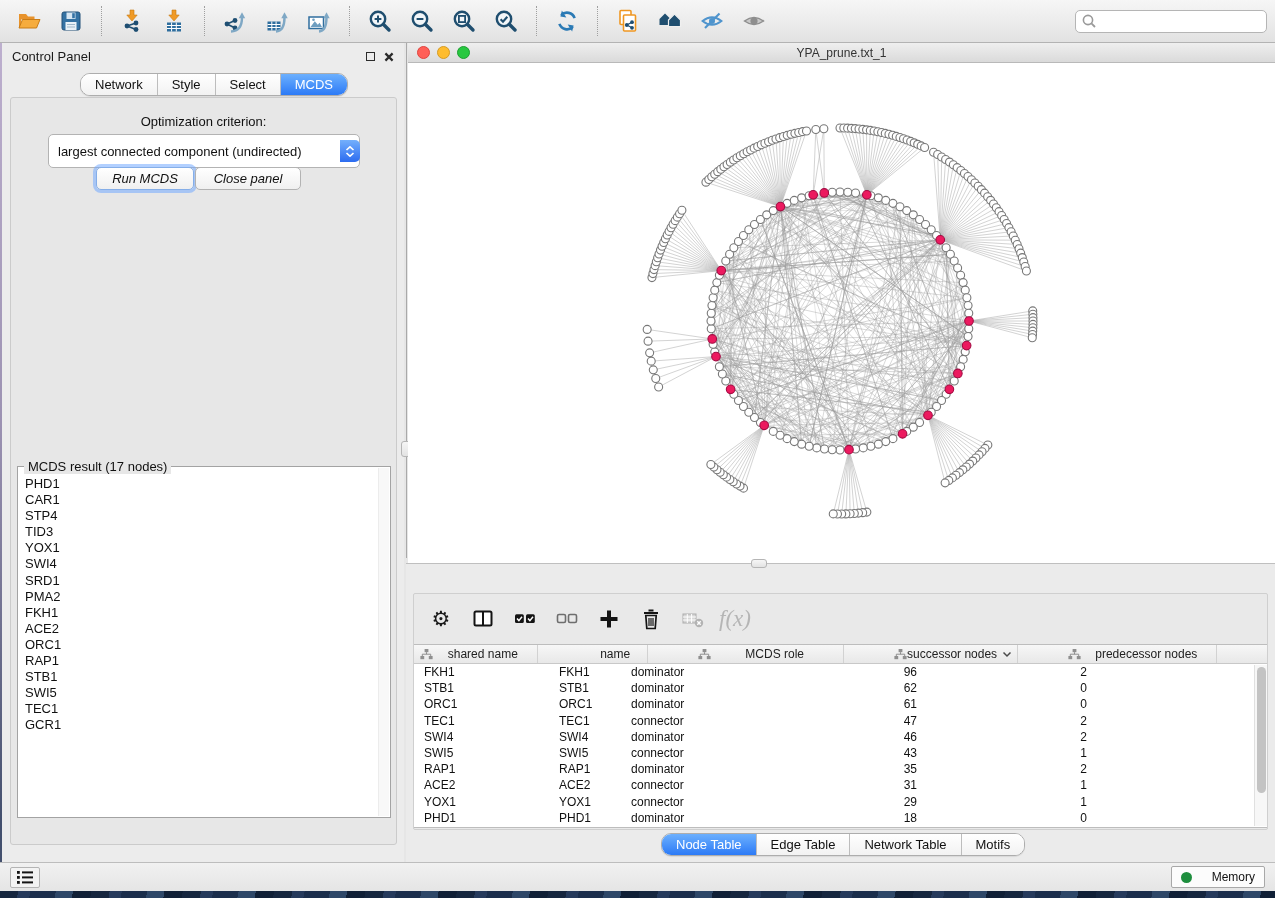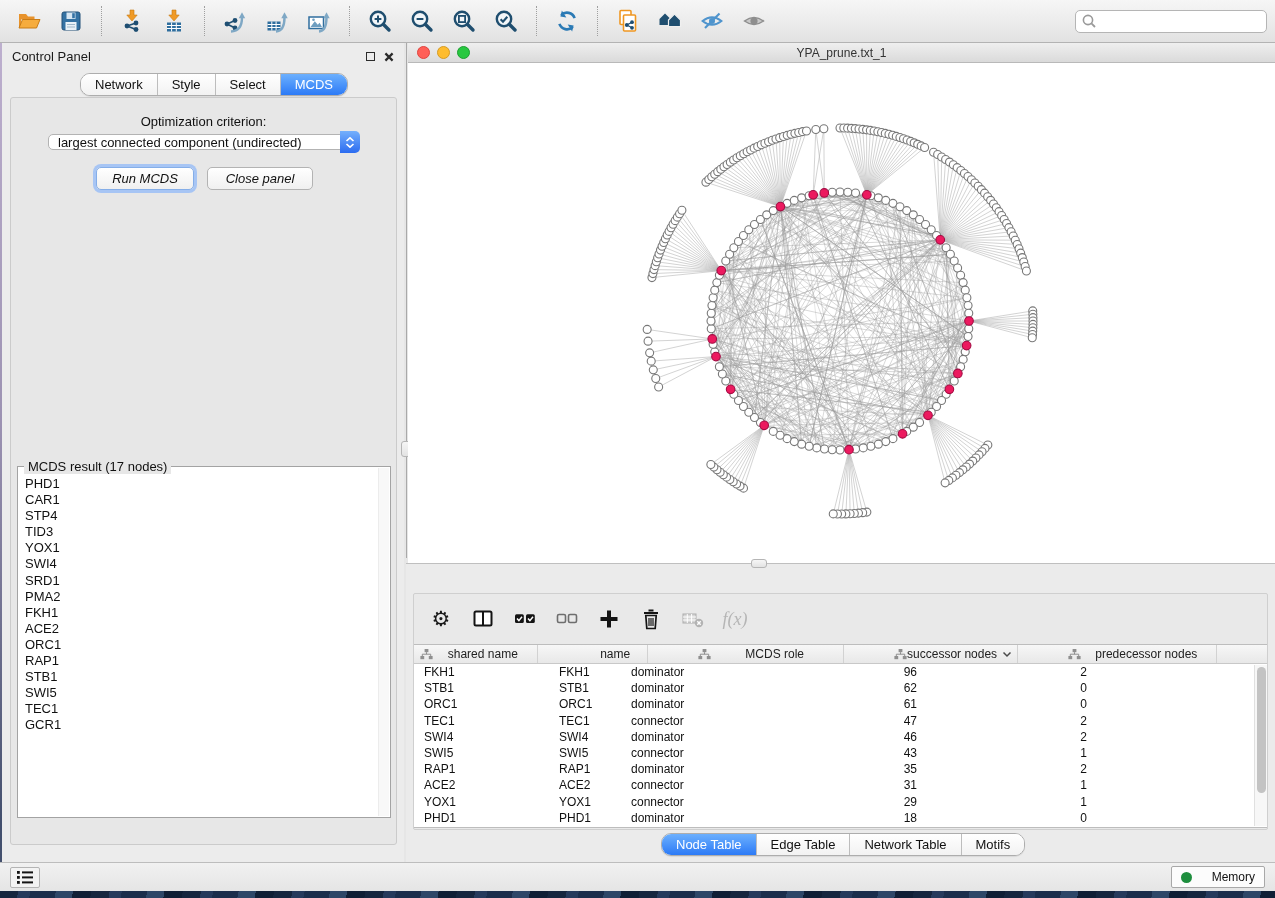--- a/index.html
+++ b/index.html
@@ -36,29 +36,29 @@
     background:#fff; box-shadow:0 1px 1px rgba(0,0,0,.08); }
   .seg .tab { padding:0 14px; line-height:21px; font-size:13px; color:#111; border-right:1px solid #bdbdbd;
     background:linear-gradient(#ffffff,#f2f2f2); cursor:default; }
   .seg .tab:last-child { border-right:none; }
   .seg .tab.active { background:linear-gradient(#6cb0fe,#2c7af6); color:#fff; }
   #cp-tabs { position:absolute; left:78px; top:30px; height:23px; }
 
   .cp-content { position:absolute; left:8px; top:54px; width:387px; height:748px;
     background:#e7e7e7; border:1px solid #cbcbcb; border-radius:3px; }
   .opt-label { margin-top:16px; text-align:center; font-size:13px; color:#111; }
-  .selectbox { position:absolute; left:37px; top:36px; width:312px; height:16px; background:#fff;
+  .selectbox { position:absolute; left:37px; top:36px; width:312px; height:34px; background:#fff;
     border:1px solid #b3b3b3; border-radius:5px; display:flex; align-items:center; }
   .select-text { flex:1; padding-left:9px; font-size:13px; color:#111; white-space:nowrap; overflow:hidden; }
   .stepper { width:20px; height:22px; margin:-1px -1px -1px 0; border-radius:0 5px 5px 0;
     background:linear-gradient(#74b0fc,#2c6cf0); display:flex; flex-direction:column; align-items:center; justify-content:center; gap:1px; }
   .btn { position:absolute; top:69px; height:23px; background:linear-gradient(#ffffff,#f0f0f0);
     border:1px solid #b3b3b3; border-radius:5px; font-size:13px; color:#111; font-family:inherit;font-style:italic; }
   .btn.run { left:85px; width:98px; border-color:#85aee8; box-shadow:0 0 0 3px rgba(115,170,255,.55); }
-  .btn.closep { left:196px; width:106px; }
+  .btn.closep { left:184px; width:106px; }
 
   .mcds-group { position:absolute; left:6px; top:368px; width:374px; height:352px;
     border:1px solid #a3a3a3; background:#fff; }
   .mcds-legend { position:absolute; top:-8px; left:6px; background:#e7e7e7; padding:0 4px; font-size:13px; color:#111; }
   .mcds-list { margin:0; padding:9px 0 0 7px; list-style:none; font-size:13px; line-height:16.1px; color:#111; }
   .mcds-scroll { position:absolute; right:1px; top:1px; bottom:1px; width:11px; background:#f8f8f8; border-left:1px solid #ececec; }
 
   
   .v-divider { position:absolute; left:404px; top:43px; width:4px; height:819px; background:#e6e6e6; }
   .v-divider::before { content:""; position:absolute; left:2px; top:0; bottom:304px; width:1px; background:#a9a9a9; }
@@ -79,21 +79,21 @@
   #graph { position:absolute; left:0; top:20px; width:867px; height:500px; background:#fff; }
 
   
   .table-panel { position:absolute; left:406px; top:563px; width:869px; height:299px; background:#ebebeb; border-top:1px solid #bfbfbf; }
   .tp-head { height:27px; display:flex; align-items:center; padding:8px 11px; font-size:13px; color:#1a1a1a;margin-top:33px; }
   .tp-body { position:absolute; left:7px; top:29px; width:855px; height:237px; background:#e9e9e9;
     border:1px solid #cfcfcf; border-radius:2px; }
   .tp-toolbar { height:50px; display:flex; align-items:center; padding-left:14px; gap:16px; }
   .ti { width:26px; height:26px; display:flex; align-items:center; justify-content:center; background:none; border:none; padding:0; }
   .gear { font-size:21px; line-height:22px; color:#1a1a1a; }
-  .fx { font-family:"Liberation Serif", serif; font-style:italic; font-size:18px; color:#b5b5b5; }
+  .fx { font-family:"Liberation Serif", serif; font-style:italic; font-size:23px; color:#b5b5b5; }
 
   .ntable { position:absolute; left:0px; top:50px; width:853px; height:184px; background:#fff;
     border-top:1px solid #bdbdbd; border-bottom:1px solid #bdbdbd; overflow:hidden; }
   .thead { display:flex; height:19px; background:linear-gradient(#f7f7f7,#e8e8e8); border-bottom:1px solid #c8c8c8;gap:44px; }
   .th { display:flex; align-items:center; border-right:1px solid #d2d2d2; font-size:12px; color:#222; padding-left:6px; }
   .th .lbl { flex:1; text-align:center; padding-right:4px; white-space:nowrap; }
   .c0{width:135px}.c1{width:72px}.c2{width:166px}.c3{width:142px}.c4{width:170px}.c5{flex:1;border-right:none}
   .tr { display:flex; height:16.2px; align-items:center; }
   .td { font-size:12px; color:#111; padding-left:10px; white-space:nowrap; overflow:hidden; }
   .td.num { text-align:right; padding-right:12px; padding-left:0; }

